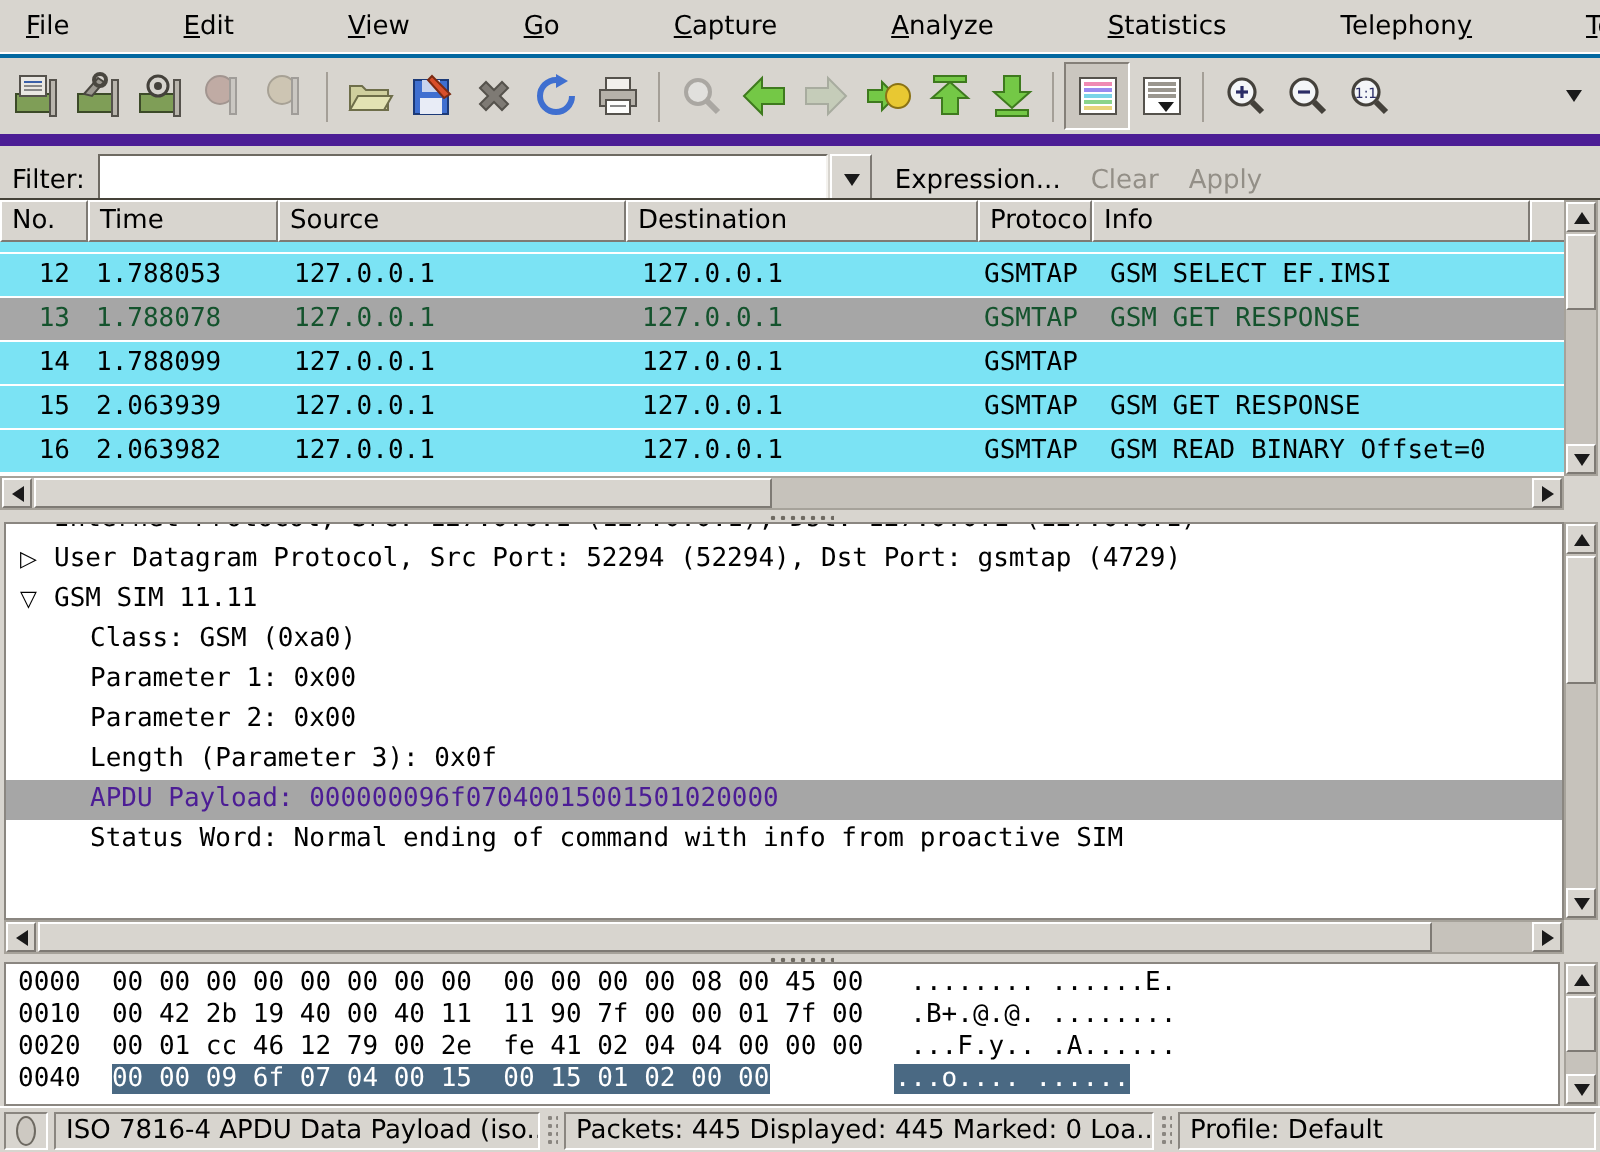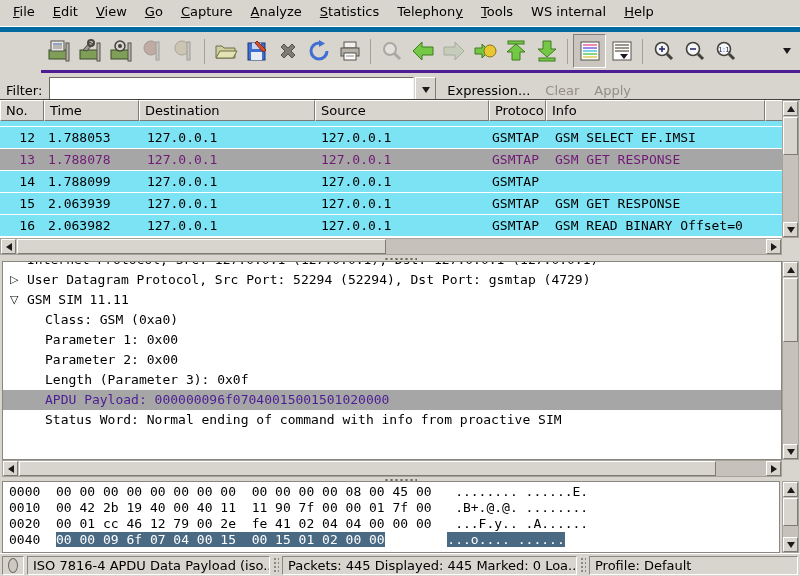--- a/index.html
+++ b/index.html
@@ -1,28 +1,28 @@
 <!DOCTYPE html>
 <html><head>
 <meta charset="utf-8">
 <style>
   html,body{margin:0;padding:0;background:#555;}
   .win{position:relative;width:800px;height:576px;background:#d8d5cf;
        font-family:"DejaVu Sans","Liberation Sans",sans-serif;font-size:13px;color:#000;
        overflow:hidden;box-sizing:border-box;}
 
   
-  .menubar{height:27px;display:flex;padding-left:4px;
-           border-bottom:5px solid #0369a1;box-shadow:inset 0 -1px 0 #ffffff;}
+  .menubar{height:27px;display:flex;align-items:center;padding-left:4px;
+           border-bottom:2px solid #0369a1;box-shadow:inset 0 -1px 0 #ffffff;gap:39px;}
   .mitem{padding:4px 9px;cursor:default;white-space:nowrap;}
   .mitem u{text-decoration:underline;}
 
   
   .toolbar{height:38px;display:flex;align-items:center;padding:0 3px;
-           border-bottom:3px solid #4c1d95;margin-left:41px;}
+           border-bottom:6px solid #4c1d95;}
   .tbtn{width:31px;height:32px;display:flex;align-items:center;justify-content:center;flex:none;}
   .tbtn.pressed{background:#cac6bf;border:1px solid;border-color:#847f78 #ffffff #ffffff #847f78;}
   .tsep{width:1px;height:25px;background:#a49f97;margin:0 5px;flex:none;}
   .dis{opacity:.42;filter:grayscale(.5);}
   .tspring{flex:1;}
 
   
   .filterbar{height:34px;display:flex;align-items:center;padding:0 6px;gap:7px;}
   .fentry{width:355px;height:22px;background:#fff;border:1px solid #6e6a62;
           border-bottom-color:#f4f2ee;border-right-color:#f4f2ee;padding:1px 4px;outline:none;
@@ -44,21 +44,21 @@
   
   .packetpane{position:absolute;left:0;top:99px;width:800px;height:156px;border-top:1px solid #454239;}
   .phead{display:flex;height:21px;}
   .hcell{box-sizing:border-box;background:#d8d5cf;border:1px solid;
          border-color:#ffffff #7e7a74 #7e7a74 #ffffff;padding:2px 12px 0 5px;
          white-space:nowrap;overflow:hidden;flex:none;}
   .plist{position:absolute;left:0;top:21px;width:782px;height:117px;background:#fff;overflow:hidden;}
   .prow{display:flex;height:22px;line-height:21px;font-family:"DejaVu Sans Mono",monospace;
         font-size:13px;background:#7be3f4;border-bottom:1px solid #fff;box-sizing:border-box;
         white-space:nowrap;overflow:hidden;}
-  .prow.sel{background:#a6a6a6;color:#701a75;}
+  .prow.sel{background:#a6a6a6;color:#14532d;}
   .prowclip{height:6px;overflow:hidden;}
   .c-no{width:44px;text-align:right;padding-right:9px;box-sizing:border-box;flex:none;}
   .c-time{width:95px;padding-left:4px;box-sizing:border-box;flex:none;}
   .c-src{width:174px;padding-left:8px;box-sizing:border-box;flex:none;}
   .c-dst{width:176px;padding-left:8px;box-sizing:border-box;flex:none;}
   .c-pro{width:57px;padding-left:3px;box-sizing:border-box;flex:none;}
   .c-info{flex:1;padding-left:9px;}
 
   
   .split{position:absolute;left:0;width:800px;display:flex;align-items:center;justify-content:center;}
@@ -276,22 +276,22 @@
       </span>
     <span class="flink">Expression...</span>
     <span class="fdim">Clear</span>
     <span class="fdim">Apply</span>
   </div>
 
   <div class="packetpane">
     <div class="phead">
         <span class="hcell" style="width: 44px;">No.</span>
         <span class="hcell" style="width: 95px;">Time</span>
+        <span class="hcell" style="width: 174px;">Source</span>
         <span class="hcell" style="width: 176px;">Destination</span>
-        <span class="hcell" style="width: 174px;">Source</span>
         <span class="hcell" style="width: 57px;">Protocol</span>
         <span class="hcell" style="width: 219px;">Info</span>
         <span class="hcell" style="width: 17px;"></span>
       </div>
     <div class="plist">
         <div class="prowclip">
           <div class="prow" style="margin-top: -16px;">
             <span class="c-no">11</span>
             <span class="c-time">1.787891</span>
             <span class="c-src">127.0.0.1</span>

